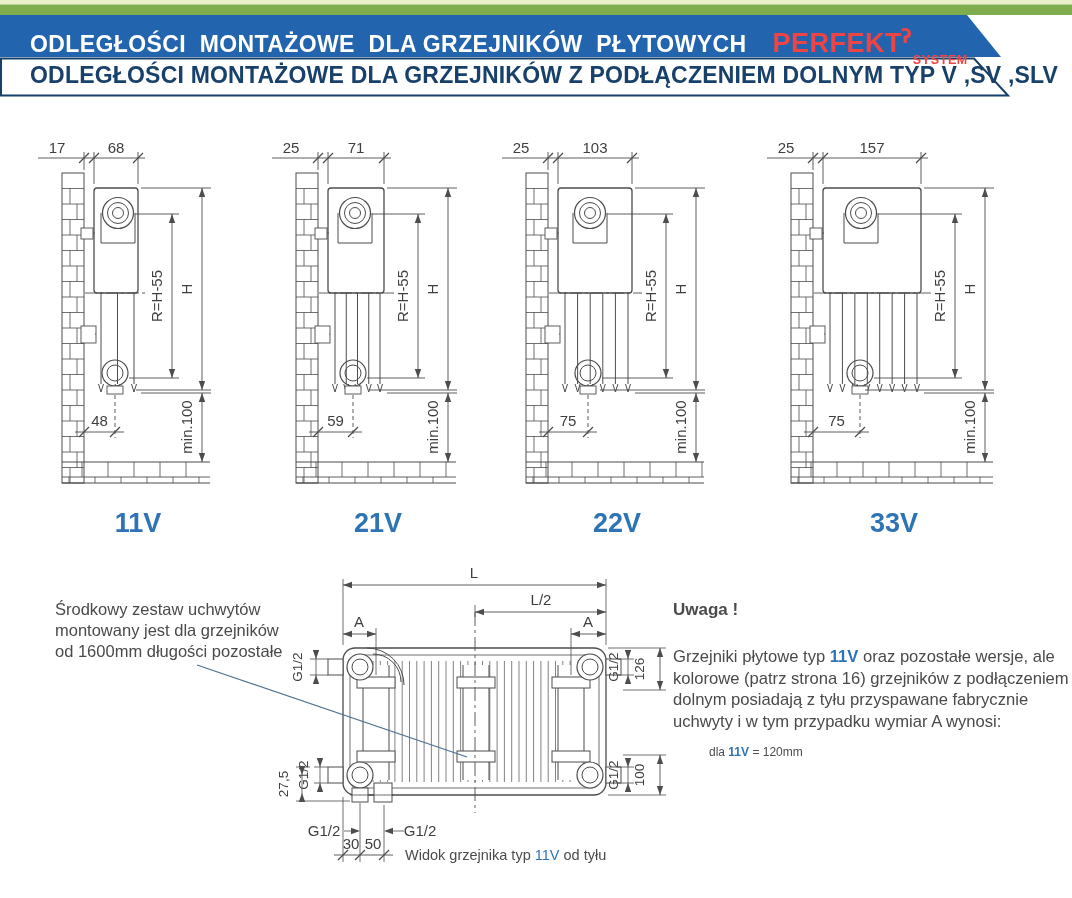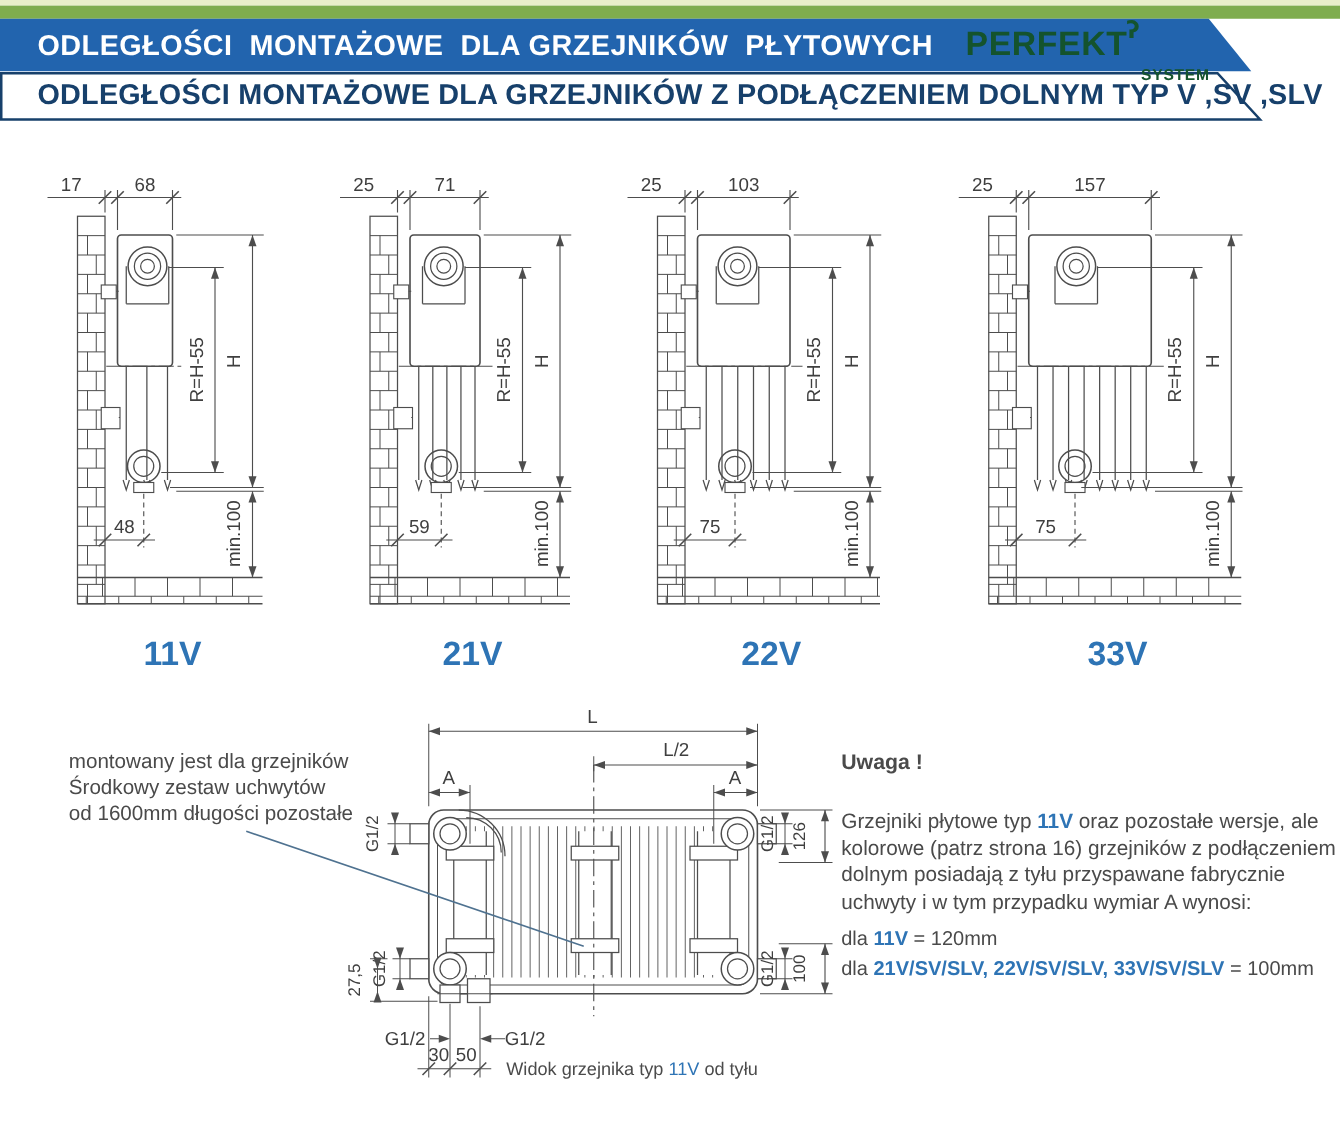--- a/index.html
+++ b/index.html
@@ -2,31 +2,31 @@
 <html><head>
 <meta charset="utf-8">
 <style>
   html,body{margin:0;padding:0;background:#ffffff;}
   .page{position:relative;width:1072px;height:898px;background:#fff;overflow:hidden;
         font-family:"Liberation Sans",sans-serif;}
   .abs{position:absolute;}
   
   .banner-row{left:30px;top:20px;display:flex;align-items:baseline;gap:26px;white-space:pre;}
   .banner-title{font-size:23px;font-weight:600;color:#ffffff;letter-spacing:.4px;white-space:pre;}
-  .brand{color:#14532d;display:inline-flex;align-items:flex-start;}
+  .brand{color:#ef4444;display:inline-flex;align-items:center;}
   .brand b{font-size:27px;font-weight:800;letter-spacing:.5px;}
   .brand .mark{font-family:"DejaVu Sans",sans-serif;font-size:19px;font-weight:700;position:relative;top:-7px;left:-1px;}
   .brand .sub{font-size:12.5px;font-weight:600;letter-spacing:.6px;position:relative;top:1px;margin-top:32px;}
   .subtitle{left:30px;top:62px;width:950px;font-size:23px;font-weight:600;color:#17406B;letter-spacing:.2px;white-space:pre;}
   
   .note-left{left:55px;top:599px;width:260px;font-size:16.5px;line-height:21px;color:#4a4a4a;}
   .note-right{left:673px;top:600px;width:400px;color:#4a4a4a;}
   .note-right .uwaga{font-size:17px;margin:0 0 26px 0;font-weight:bold;}
   .note-right .para{font-size:16.6px;line-height:21.5px;margin:0 0 8px 0;}
-  .note-right .rule{font-size:16px;line-height:24px;}
+  .note-right .rule{font-size:12px;line-height:24px;margin-left:36px;}
   .bl{color:#2E74B5;font-weight:700;}
   
   svg text.dim{font-family:"Liberation Sans",sans-serif;font-size:15px;fill:#3f3f3f;}
   svg text.small{font-family:"Liberation Sans",sans-serif;font-size:13.5px;fill:#3f3f3f;}
   svg text.type{font-family:"Liberation Sans",sans-serif;font-size:27px;font-weight:600;fill:#2E74B5;}
   svg text.cap{font-family:"Liberation Sans",sans-serif;font-size:14.5px;fill:#4b4b4b;}
 </style>
 </head>
 <body>
 
@@ -649,29 +649,28 @@
         <polygon points="100,276 91,272.8 91,279.2" fill="#4d4d4d"></polygon>
         <text x="64" y="281" text-anchor="middle" class="dim">G1/2</text>
         <line x1="132" y1="276" x2="144" y2="276" stroke="#4d4d4d" stroke-width="0.8"></line>
         <polygon points="124,276 133,272.8 133,279.2" fill="#4d4d4d"></polygon>
         <text x="160" y="281" text-anchor="middle" class="dim">G1/2</text>
         <text x="145" y="305" class="cap"><tspan>Widok grzejnika typ </tspan><tspan class="capb" fill="#2E74B5">11V</tspan><tspan> od tyłu</tspan></text>
       </svg>
     </div>
 
   <div class="abs note-left">
+    <div>Środkowy zestaw uchwytów</div>
     <div>montowany jest dla grzejników</div>
-    <div>Środkowy zestaw uchwytów</div>
     <div>od 1600mm długości pozostałe</div>
   </div>
 
   <svg class="abs" style="left:0;top:0;pointer-events:none" width="1072" height="898" viewBox="0 0 1072 898">
     <line x1="197" y1="665" x2="467" y2="757" stroke="#4f7290" stroke-width="1.3"></line>
   </svg>
 
   <div class="abs note-right">
     <p class="uwaga">Uwaga !</p>
     <p class="para"><span>Grzejniki płytowe typ </span><span class="bl">11V</span><span> oraz pozostałe wersje, ale kolorowe (patrz strona 16) grzejników z podłączeniem dolnym posiadają z tyłu przyspawane fabrycznie uchwyty i w tym przypadku wymiar A wynosi:</span></p>
     <div class="rule"><span>dla </span><span class="bl">11V</span><span> = 120mm</span></div>
-    <div class="rule"><span>dla </span><span class="bl">21V/SV/SLV, 22V/SV/SLV, 33V/SV/SLV</span><span> = 100mm</span></div>
   </div>
 
 </div>
 
 </body></html>

